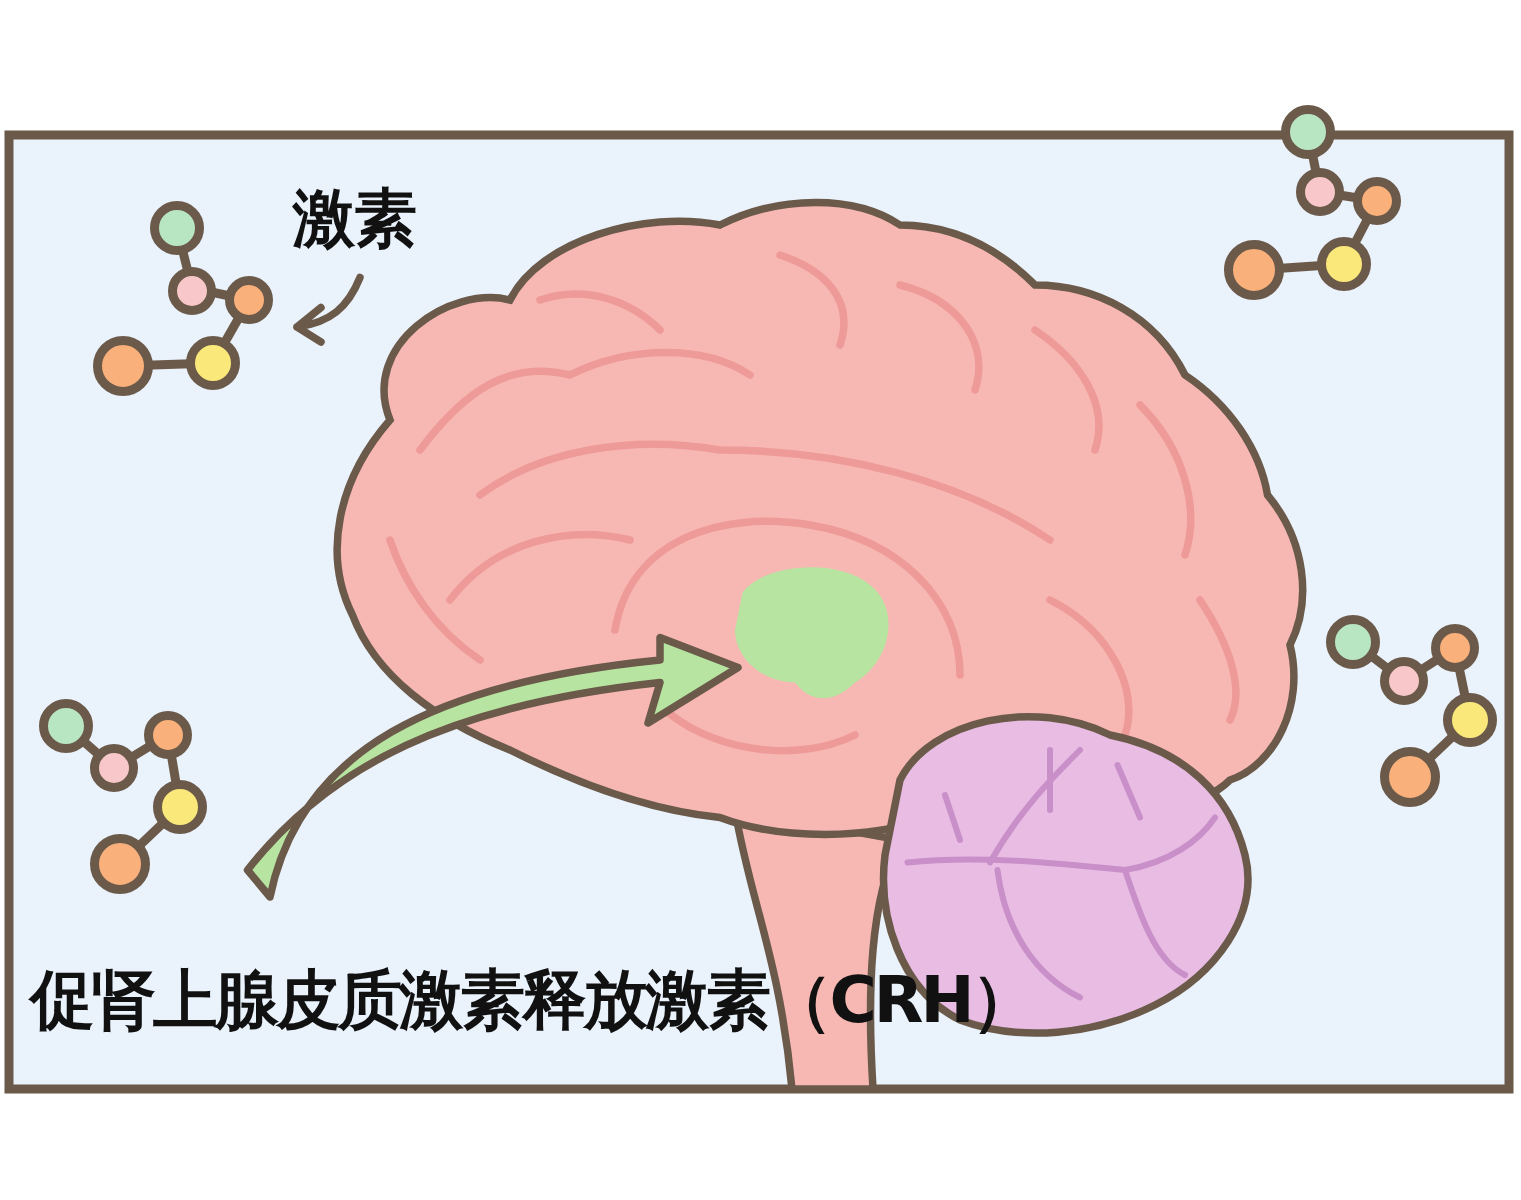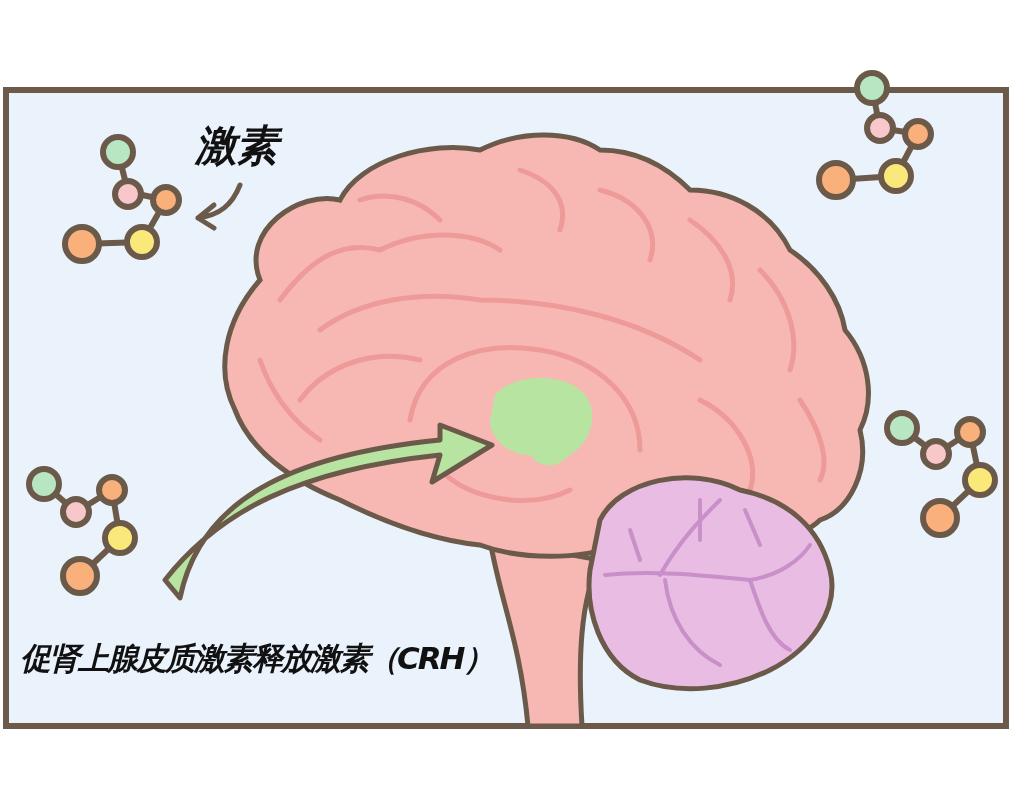--- a/index.html
+++ b/index.html
@@ -1,20 +1,20 @@
 <!DOCTYPE html>
 <html><head>
 <meta charset="utf-8">
 <style>
   html,body{margin:0;padding:0;background:#ffffff;}
   body{width:1014px;height:800px;position:relative;overflow:hidden;font-family:"DejaVu Sans",sans-serif;}
-  #stage{position:absolute;left:0;top:0;width:1014px;height:800px;font-style:italic;}
+  #stage{position:absolute;left:0;top:0;width:1014px;height:800px;}
   .lbl{position:absolute;color:#111;font-weight:bold;white-space:nowrap;letter-spacing:-1px;}
   #hormone-label{left:195px;top:118px;font-size:42px;}
-  #crh-label{left:20px;top:638px;font-size:31px;letter-spacing:-2px;}
+  #crh-label{left:20px;top:638px;font-size:43px;letter-spacing:-2px;}
 </style>
 </head>
 <body>
 
 <div id="stage">
   <svg width="1014" height="800" viewBox="0 0 1014 800" xmlns="http://www.w3.org/2000/svg">
 
     <rect x="6" y="90" width="1000" height="636" fill="#eaf2fc" stroke="#6b5a4a" stroke-width="6"></rect>
 
     <path d="M490 540 C500 600 520 640 528 726 L582 726 C578 660 580 600 600 560 Z" fill="#f7b8b4" stroke="#6b5a4a" stroke-width="5"></path>

